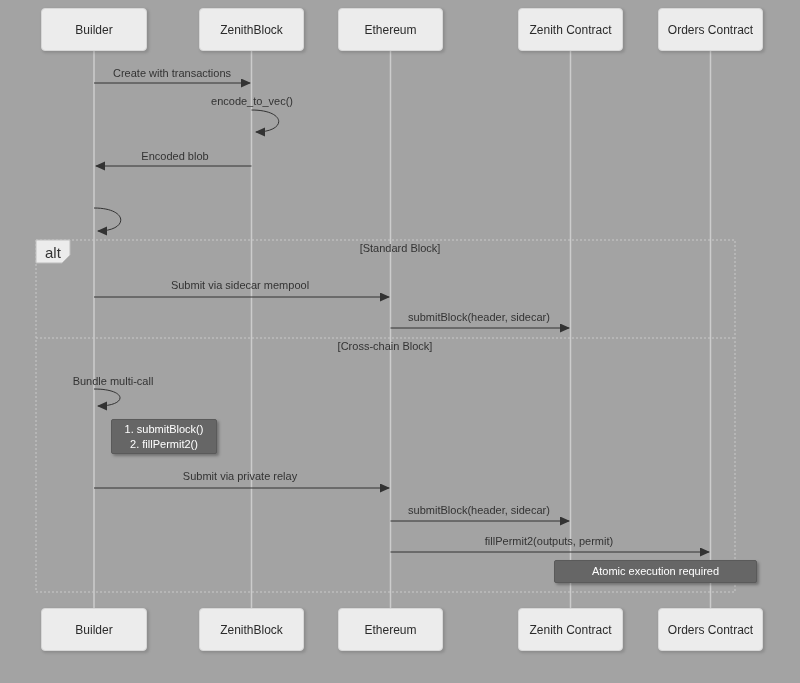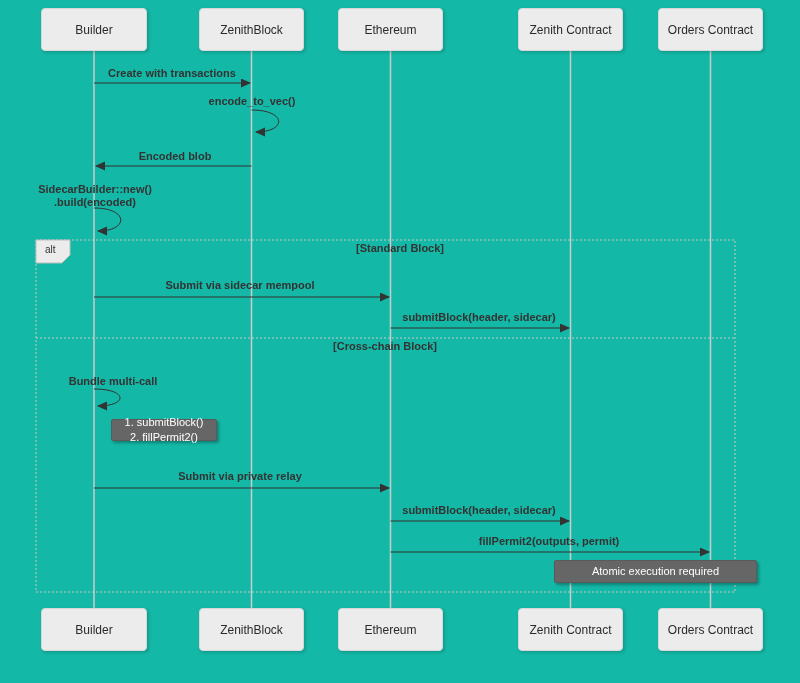--- a/index.html
+++ b/index.html
@@ -1,33 +1,33 @@
 <!DOCTYPE html>
 <html><head>
 <meta charset="utf-8">
 <style>
   html,body { margin:0; padding:0; background:#ffffff; }
   .stage {
-    position:relative; width:800px; height:683px; background:#14b8a6;
+    position:relative; width:800px; height:683px; background:#a3a3a3;
     font-family:"Liberation Sans", sans-serif; overflow:hidden; color:#333;
   }
   .layer { position:absolute; left:0; top:0; width:800px; height:683px; }
   .actor {
     position:absolute; height:43px; box-sizing:border-box;
     background:#ececec; border:1px solid #d7d7d7; border-radius:4px;
     box-shadow:1.5px 1.5px 3px rgba(0,0,0,0.14);
     display:flex; align-items:center; justify-content:center;
     font-size:12px; color:#2b2b2b; white-space:nowrap;
   }
   .msg {
     position:absolute; transform:translateX(-50%);
     font-size:11px; line-height:13px; color:#333;
-    white-space:nowrap; text-align:center;font-weight:bold;
+    white-space:nowrap; text-align:center;
   }
-  .alt-text { position:absolute; font-size:10px; color:#333; }
+  .alt-text { position:absolute; font-size:15px; color:#333; }
   .note {
     position:absolute; box-sizing:border-box;
     background:#666666; color:#ffffff; border:1px solid #5a5a5a;
     border-radius:2px; box-shadow:2px 2px 3px rgba(0,0,0,0.30);
     display:flex; flex-direction:column; align-items:center; justify-content:center;
     font-size:11px; line-height:15px; text-align:center; white-space:nowrap;
   }
 </style>
 </head>
 <body>
@@ -101,32 +101,28 @@
     <span>Orders Contract</span>
   </div>
 
   <div class="alt-text" style="left:45px; top:244px;">alt</div>
   <div class="msg" style="left:400px; top:242px;">[Standard Block]</div>
   <div class="msg" style="left:385px; top:340px;">[Cross-chain Block]</div>
 
   <div class="msg" style="left:172px; top:67px;">Create with transactions</div>
   <div class="msg" style="left:252px; top:95px;">encode_to_vec()</div>
   <div class="msg" style="left:175px; top:150px;">Encoded blob</div>
-  <div class="msg" style="left:95px; top:183px;">
-    <div>SidecarBuilder::new()</div>
-    <div>.build(encoded)</div>
-  </div>
   <div class="msg" style="left:240px; top:279px;">Submit via sidecar mempool</div>
   <div class="msg" style="left:479px; top:311px;">submitBlock(header, sidecar)</div>
   <div class="msg" style="left:95px; top:375px;padding-left:36px;">Bundle multi-call</div>
   <div class="msg" style="left:240px; top:470px;">Submit via private relay</div>
   <div class="msg" style="left:479px; top:504px;">submitBlock(header, sidecar)</div>
   <div class="msg" style="left:549px; top:535px;">fillPermit2(outputs, permit)</div>
 
-  <div class="note" style="left:111px; top:419px; width:106px; height:22px;">
+  <div class="note" style="left:111px; top:419px; width:106px; height:35px;">
     <div>1. submitBlock()</div>
     <div>2. fillPermit2()</div>
   </div>
   <div class="note" style="left:554px; top:560px; width:203px; height:23px;">
     <div>Atomic execution required</div>
   </div>
 
 </div>
 
 </body></html>

